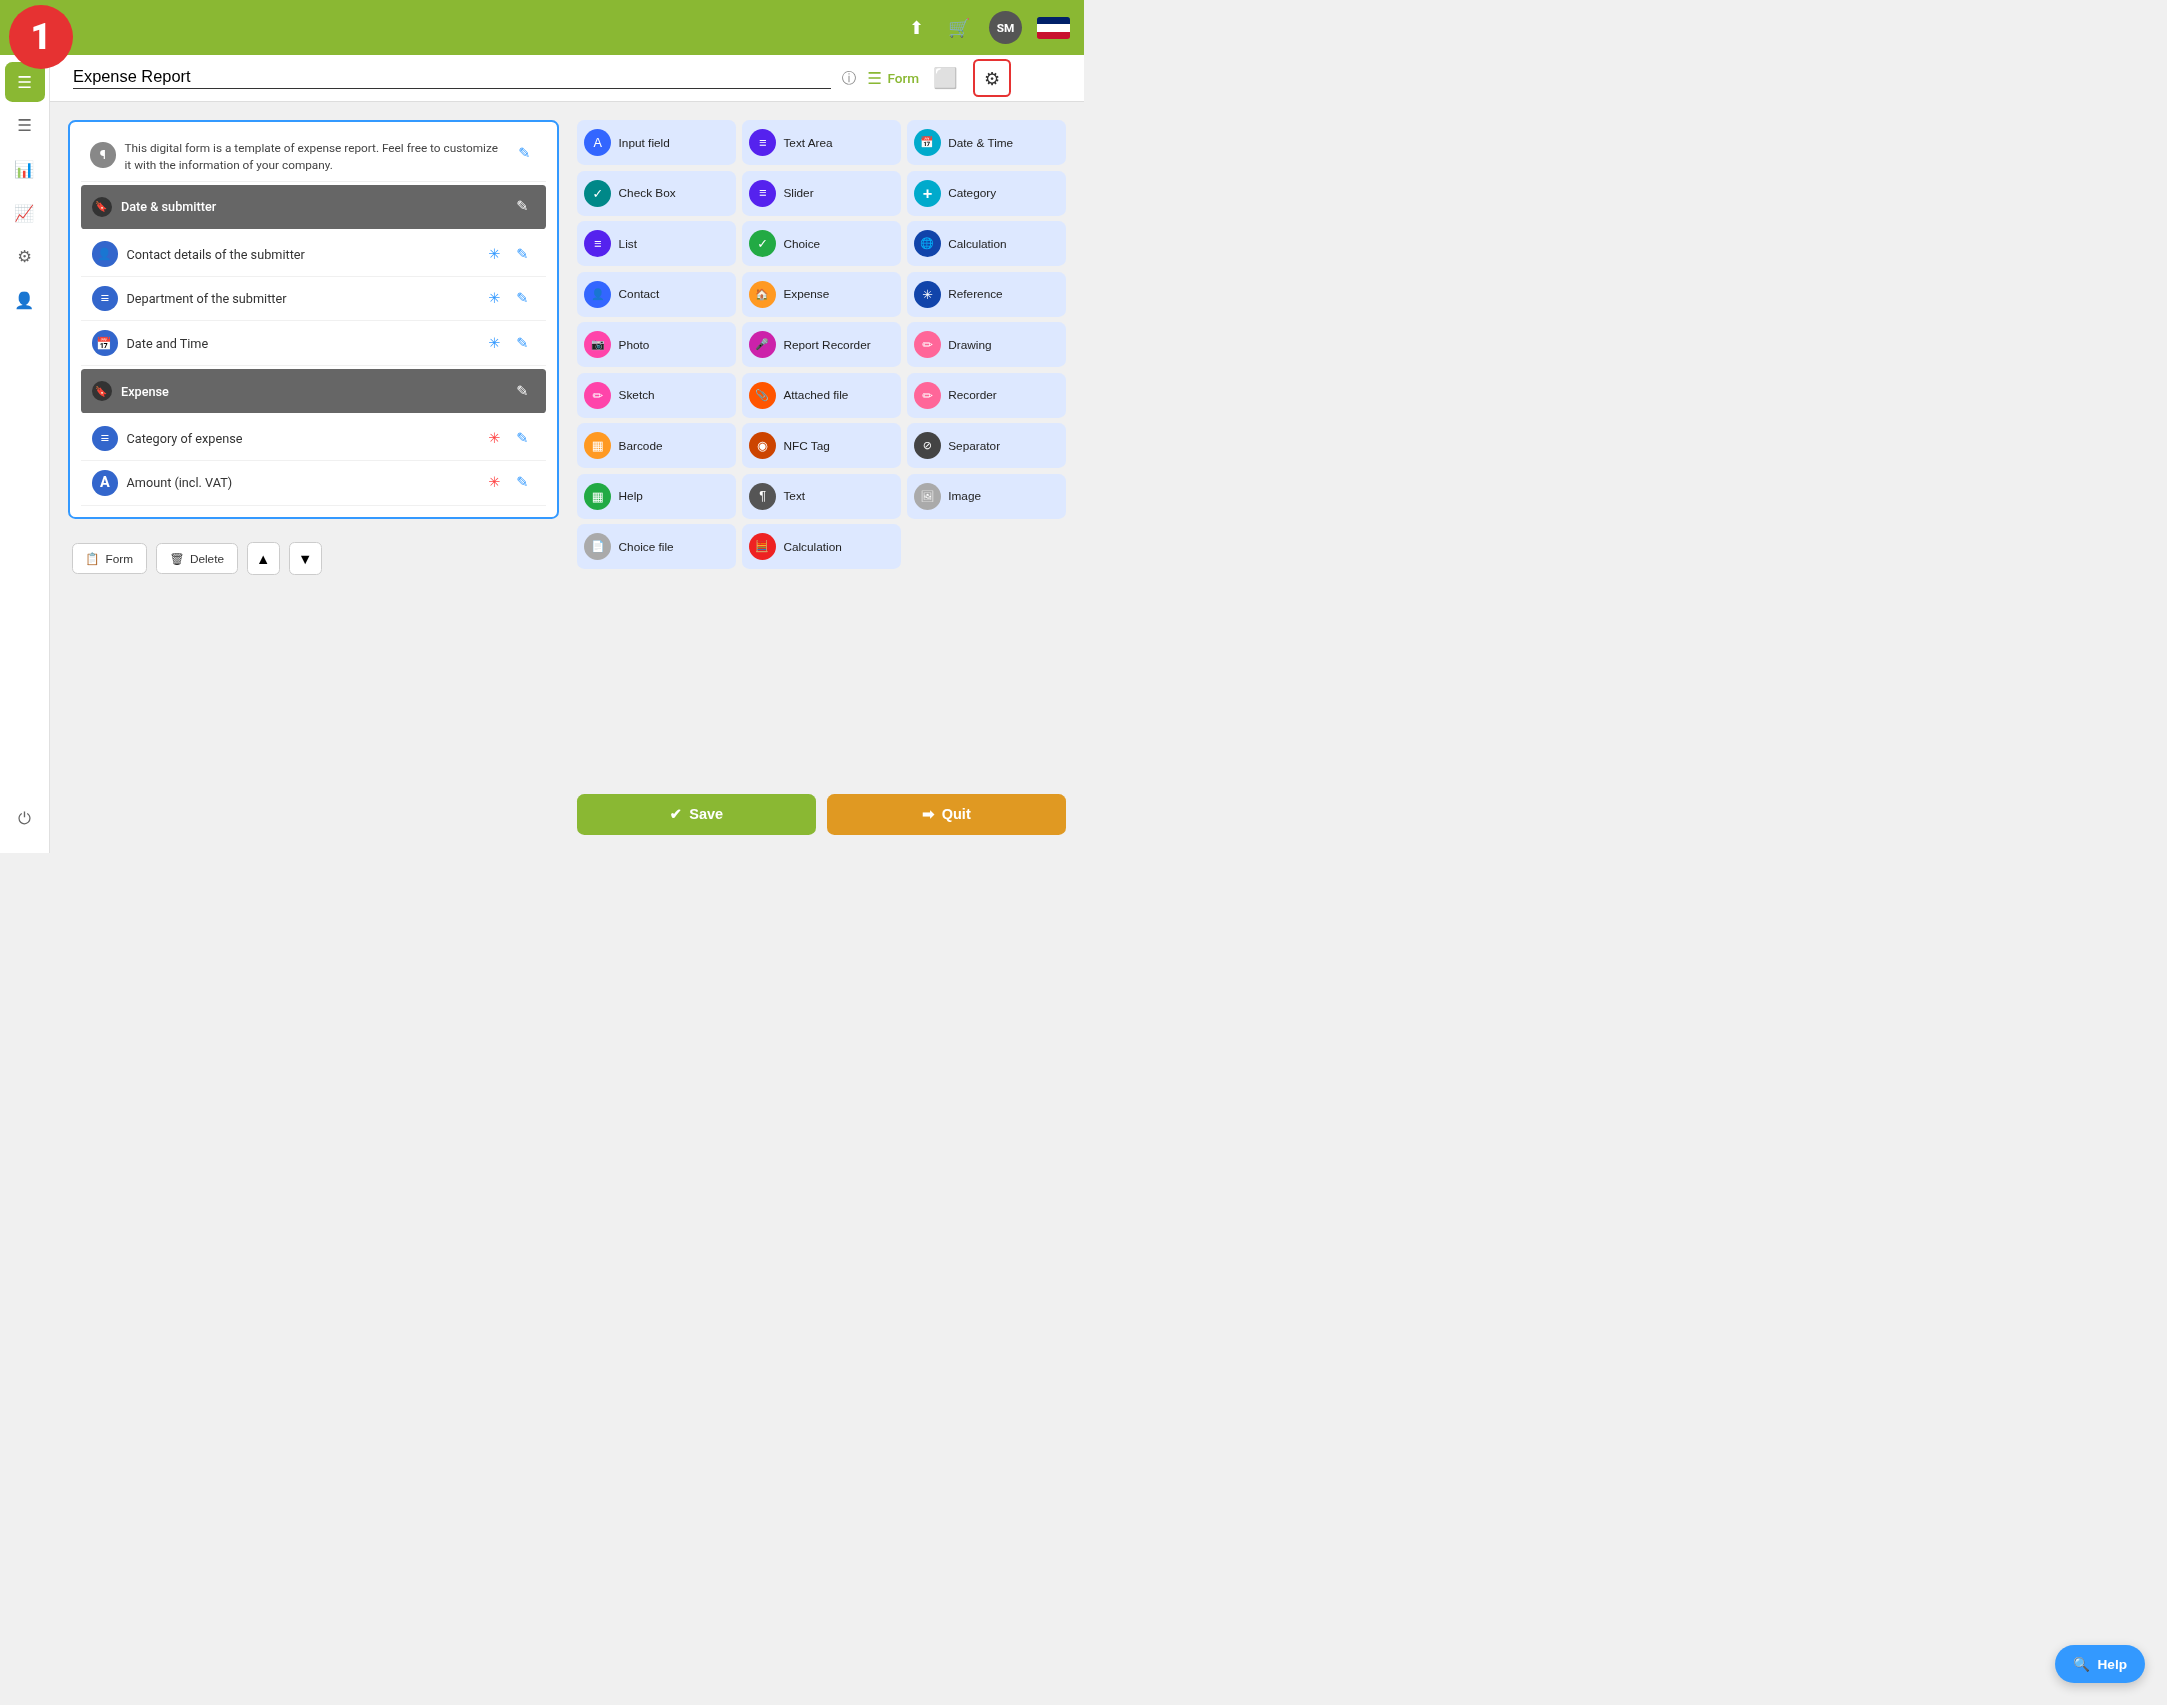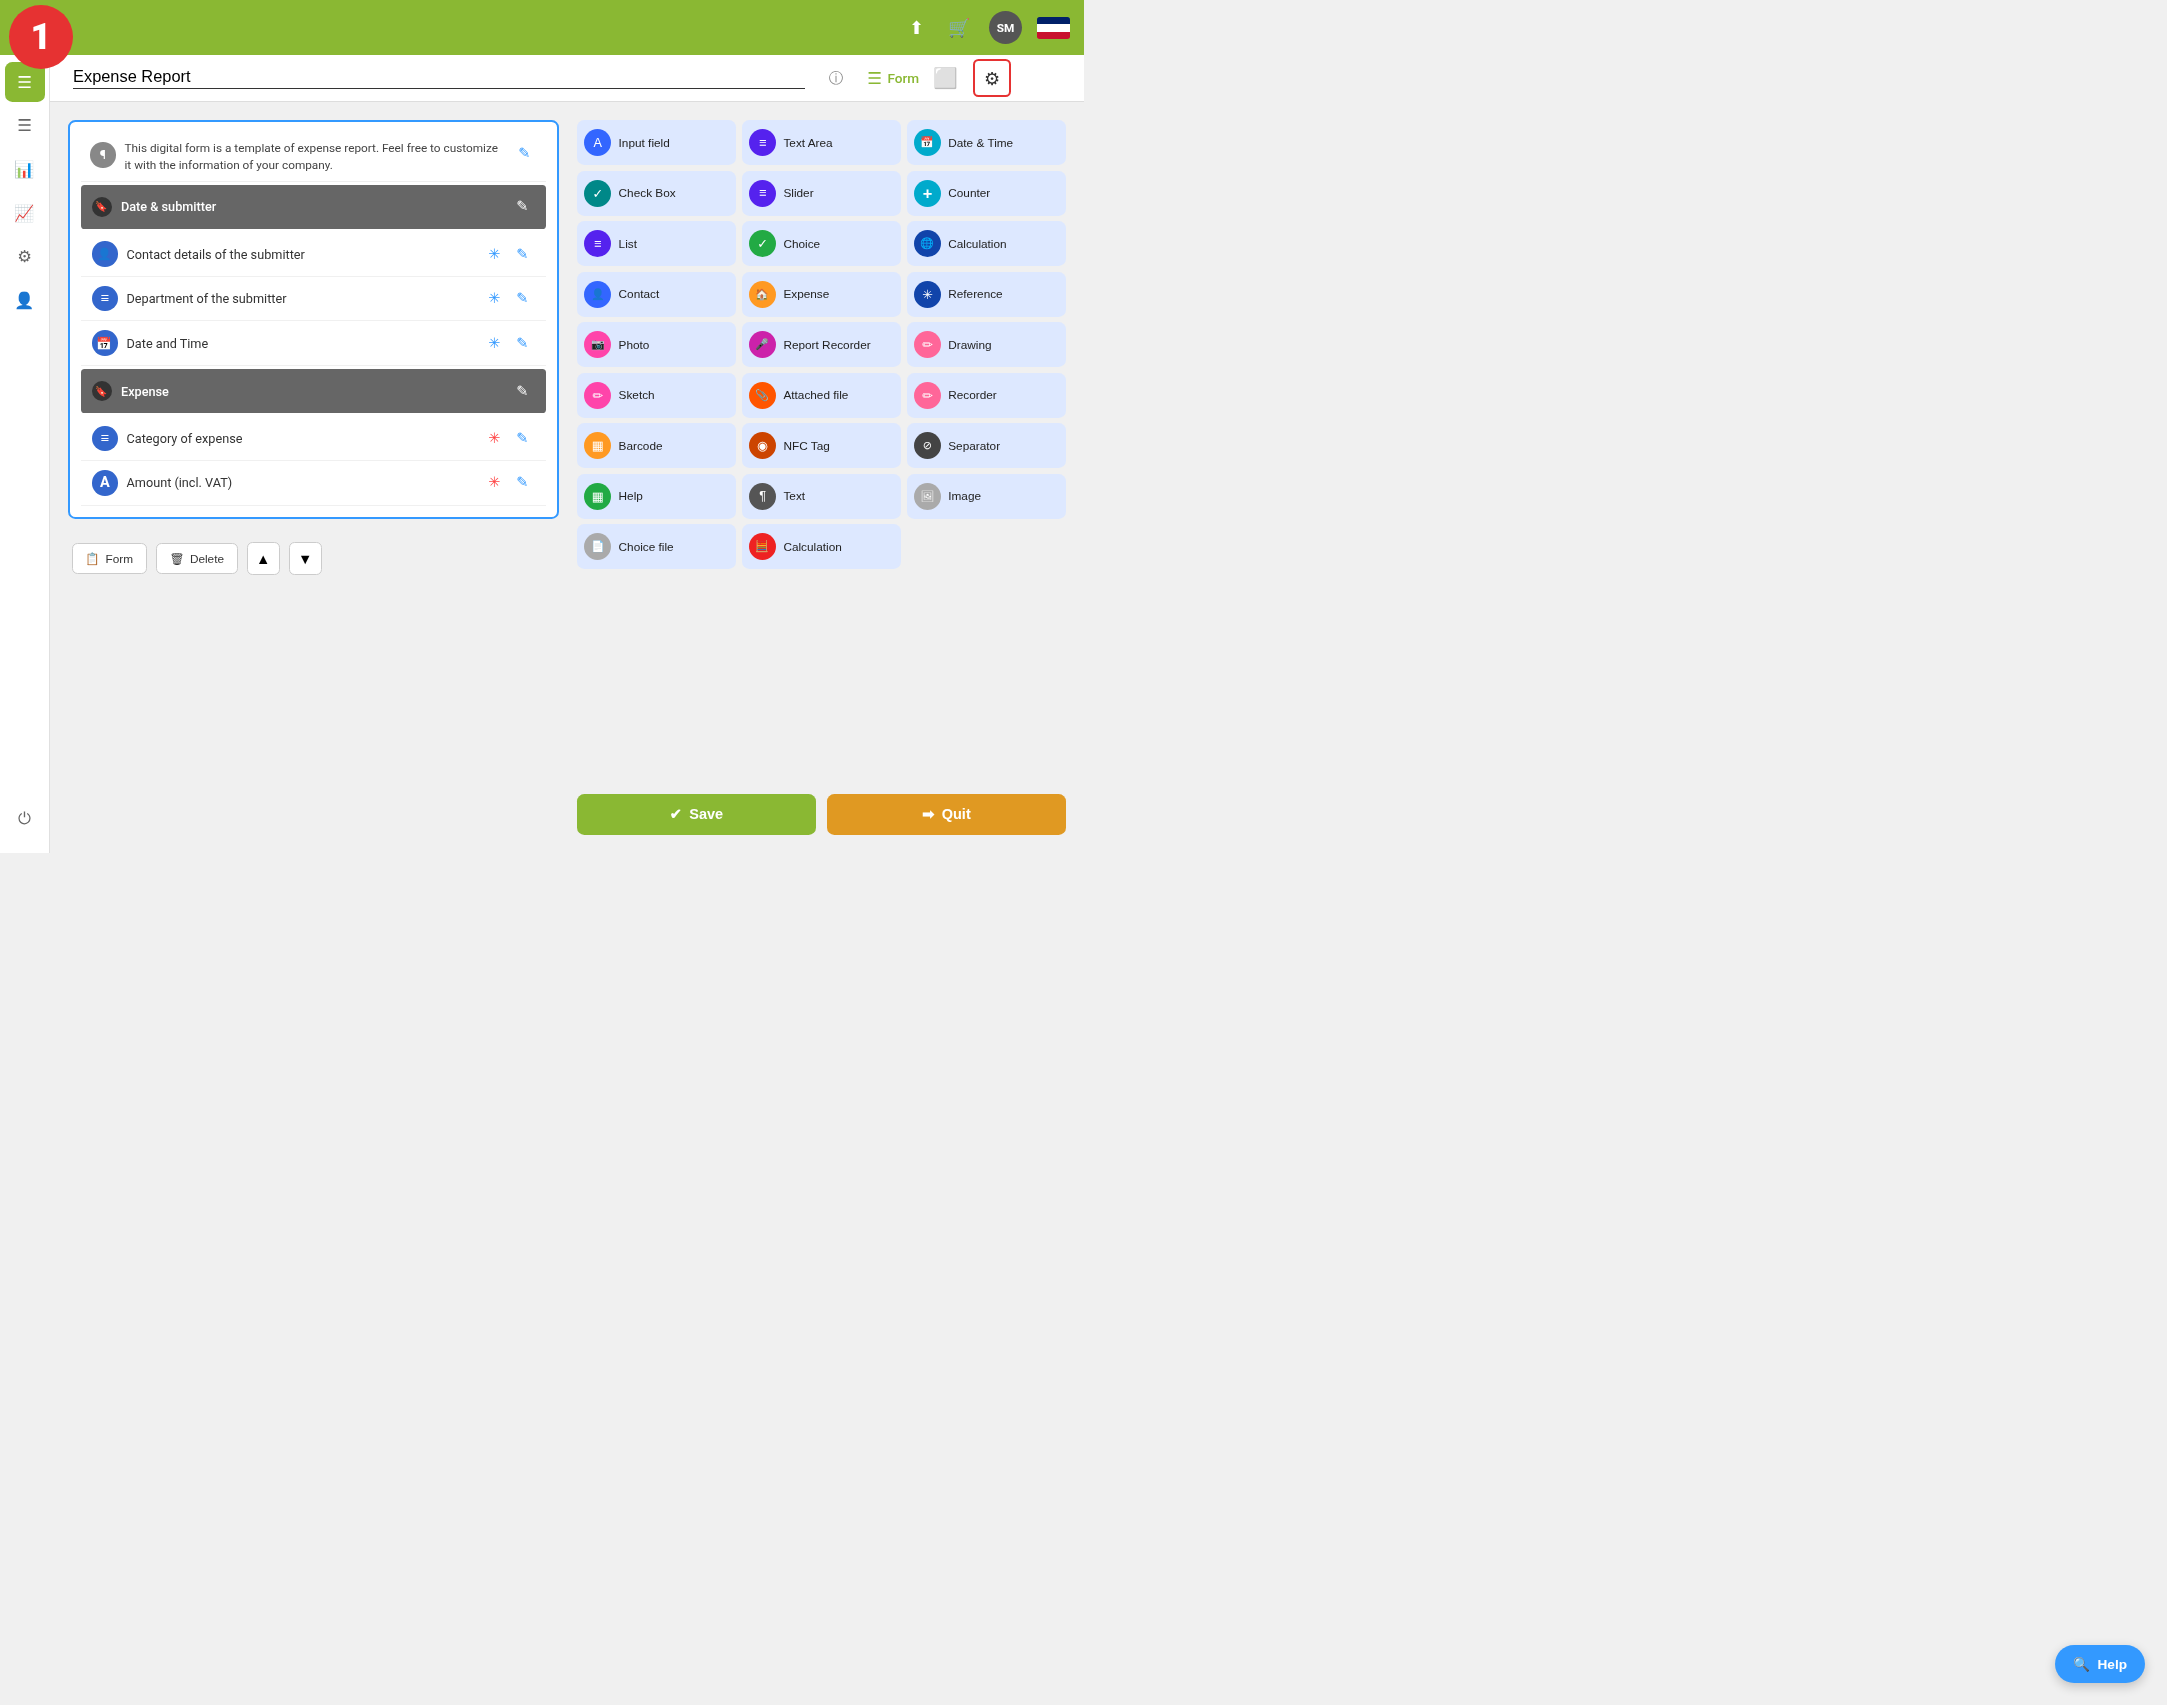--- a/index.html
+++ b/index.html
@@ -78,21 +78,21 @@
     }
 
     
     .toolbar {
       background: white;
       height: 47px;
       display: flex;
       align-items: center;
       padding: 0 73px 0 73px;
       border-bottom: 0.9px solid #ddd;
-      gap: 24px;
+      gap: 11px;
     }
     .form-title-input {
       border: none;
       border-bottom: 1.8px solid #333;
       font-size: 16.4px;
       font-weight: 500;
       outline: none;
       flex: 1;
       padding-bottom: 1.8px;
     }
@@ -601,21 +601,21 @@
         <span>Check Box</span>
       </button>
 
       <button class="field-type-btn">
         <div class="ft-icon ft-indigo">≡</div>
         <span>Slider</span>
       </button>
 
       <button class="field-type-btn">
         <div class="ft-icon ft-cyan" style="font-size:16.4px; font-weight:bold;">+</div>
-        <span>Counter</span>
+        <span>Category</span>
       </button>
 
       <button class="field-type-btn">
         <div class="ft-icon ft-indigo">≡</div>
         <span>List</span>
       </button>
 
       <button class="field-type-btn">
         <div class="ft-icon ft-green">✓</div>
         <span>Choice</span>

